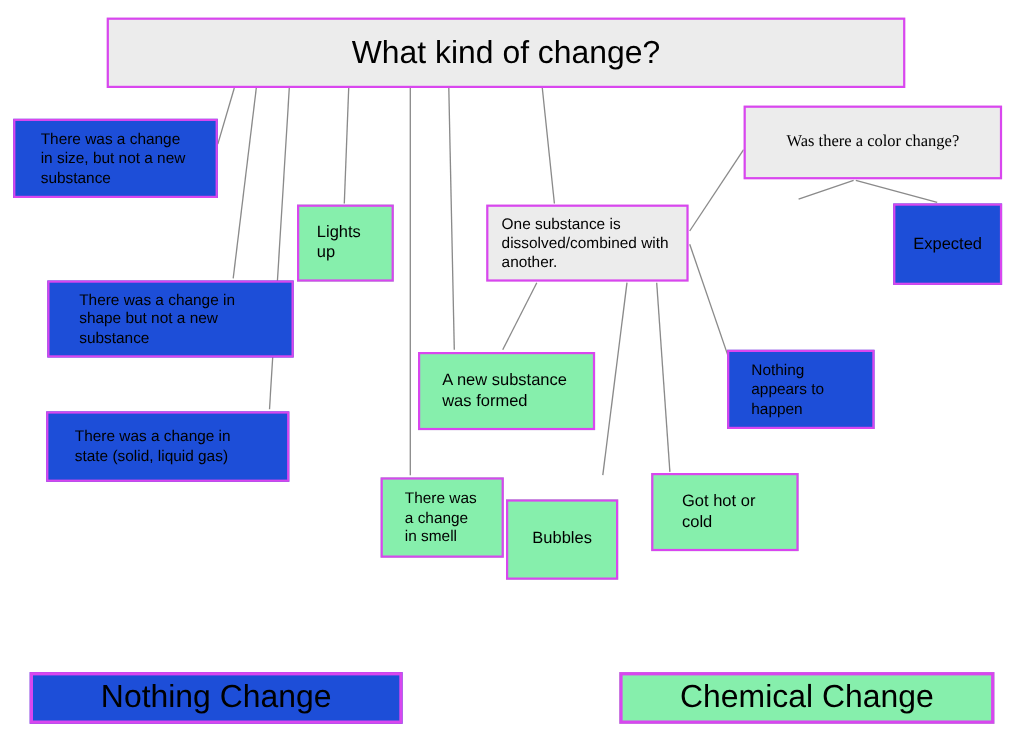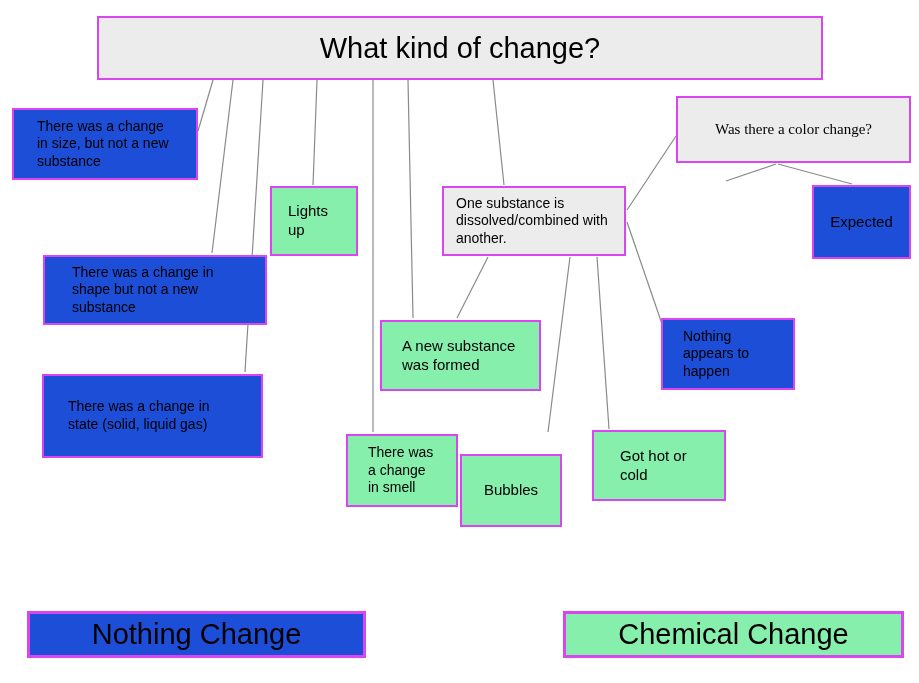--- a/index.html
+++ b/index.html
@@ -65,21 +65,21 @@
       <line x1="778" y1="164" x2="852" y2="184"></line>
     </g>
   </svg>
 
   <div class="node question title-box" style="left:97px; top:16px; width:726px; height:64px;">What kind of change?</div>
 
   <div class="node physical" style="left:12px; top:108px; width:186px; height:72px; padding:0 23px;">There was a change in size, but not a new substance</div>
 
   <div class="node physical" style="left:13px; top:255px; width:224px; height:70px; padding:0 27px;margin-left:30px;">There was a change in shape but not a new substance</div>
 
-  <div class="node physical" style="left:42px; top:374px; width:221px; height:84px; padding:0 24px;">There was a change in state (solid, liquid gas)</div>
+  <div class="node physical" style="left:42px; top:374px; width:221px; height:64px; padding:0 24px;">There was a change in state (solid, liquid gas)</div>
 
   <div class="node chemical" style="left:270px; top:186px; width:88px; height:70px; padding:0 16px; font-size:15px;">Lights up</div>
 
   <div class="node question" style="left:442px; top:186px; width:184px; height:70px; padding:0 12px;">One substance is dissolved/combined with another.</div>
 
   <div class="node question q-text" style="left:676px; top:96px; width:235px; height:67px;font-family:Liberation Serif, serif;">Was there a color change?</div>
 
 
   <div class="node physical" style="left:812px; top:185px; width:99px; height:74px; font-size:15px;">Expected</div>
 

